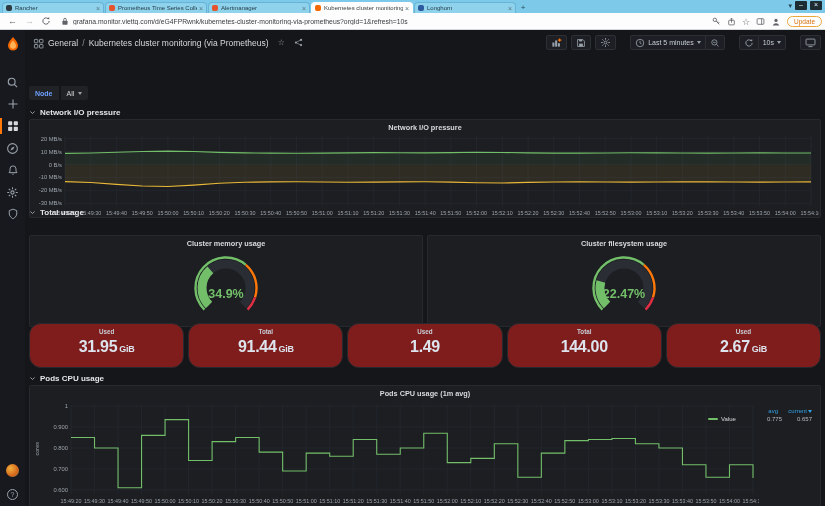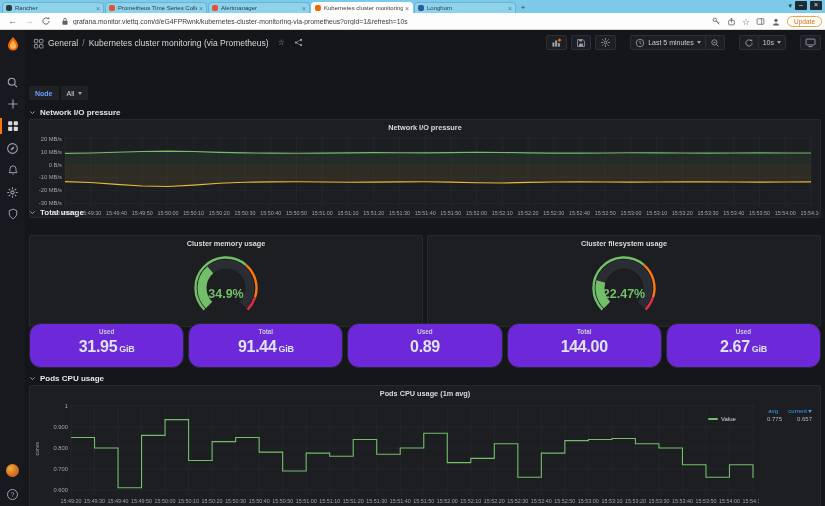--- a/index.html
+++ b/index.html
@@ -74,21 +74,21 @@
   #panel-network { left:29px; top:89px; width:792px; height:99px; }
   #panel-pods    { left:29px; top:355px; width:792px; height:122px; }
   #net-chart  { position:absolute; left:3px; top:13px; }
   #pods-chart { position:absolute; left:3px; top:15px; }
 
   #gauges-row { position:absolute; left:29px; top:205px; width:792px; height:92px; display:flex; gap:4px;justify-content:center; }
   .gauge-panel { flex:1; position:relative; background:#1c1e22; border:1px solid #27292e; border-radius:2px; }
   .gauge-svg { position:absolute; left:50%; top:14px; transform:translateX(-50%); }
 
   #stats-row { position:absolute; left:29px; top:293px; width:792px; height:45px; display:flex; gap:4px; }
-  .stat-panel { flex:1; position:relative; background:#6d28d9; border:1px solid #27292e; border-radius:12px;
+  .stat-panel { flex:1; position:relative; background:#7f1d1d; border:1px solid #27292e; border-radius:12px;
                 display:flex; flex-direction:column; align-items:center; }
   .stat-label { margin-top:4px; font-size:6.3px; font-weight:bold; color:#c7ced6; }
   .stat-value { margin-top:3px; font-size:16px; font-weight:bold; color:#dde4ed; letter-spacing:-0.3px; }
   .stat-value .unit { font-size:9px; font-weight:bold; margin-left:2px; }
 
   #pods-legend { position:absolute; right:8px; top:22px; font-size:6px; }
   #pods-legend .lg-head { display:flex; justify-content:flex-end; color:#33a2e5; gap:0; }
   #pods-legend .lg-head span { display:inline-block; text-align:right; }
   #pods-legend .lg-row { display:flex; align-items:center; margin-top:2px; color:#b4bac0; }
   .lg-swatch { width:10px; height:2px; border-radius:1px; background:#73bf69; margin-right:3px; }
@@ -469,21 +469,21 @@
         <div class="stat-panel">
           <div class="stat-label">Used</div>
           <div class="stat-value">31.95<span class="unit">GiB</span></div>
         </div>
         <div class="stat-panel">
           <div class="stat-label">Total</div>
           <div class="stat-value">91.44<span class="unit">GiB</span></div>
         </div>
         <div class="stat-panel">
           <div class="stat-label">Used</div>
-          <div class="stat-value">0.89</div>
+          <div class="stat-value">1.49</div>
         </div>
         <div class="stat-panel">
           <div class="stat-label">Total</div>
           <div class="stat-value">144.00</div>
         </div>
         <div class="stat-panel">
           <div class="stat-label">Used</div>
           <div class="stat-value">2.67<span class="unit">GiB</span></div>
         </div>
       </div>

